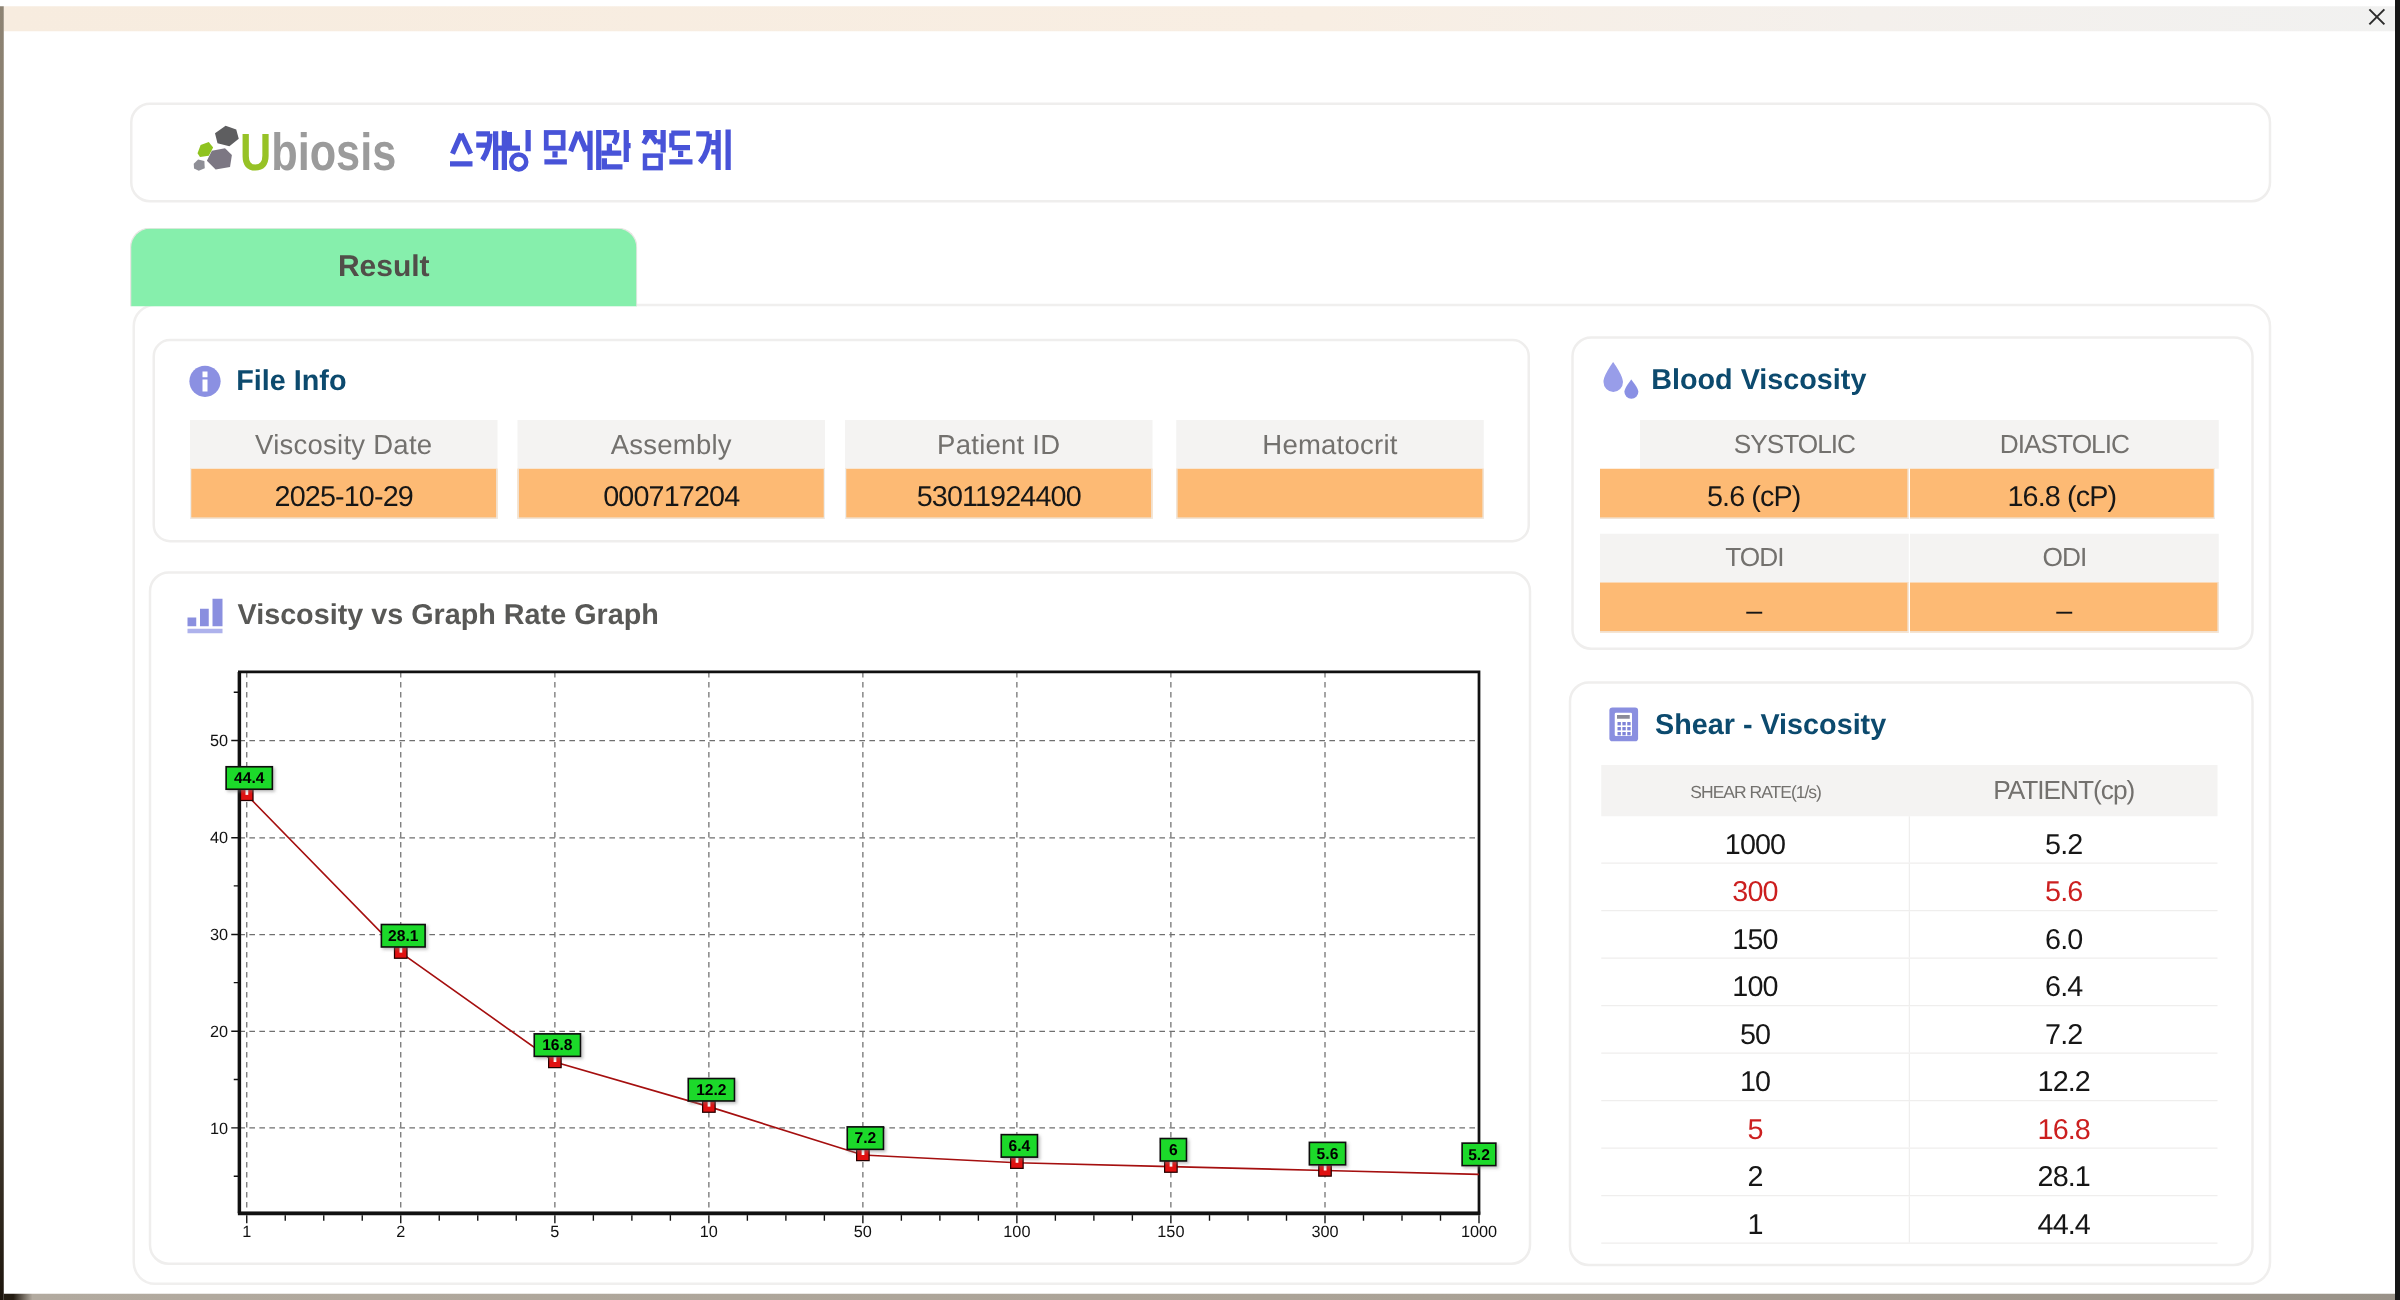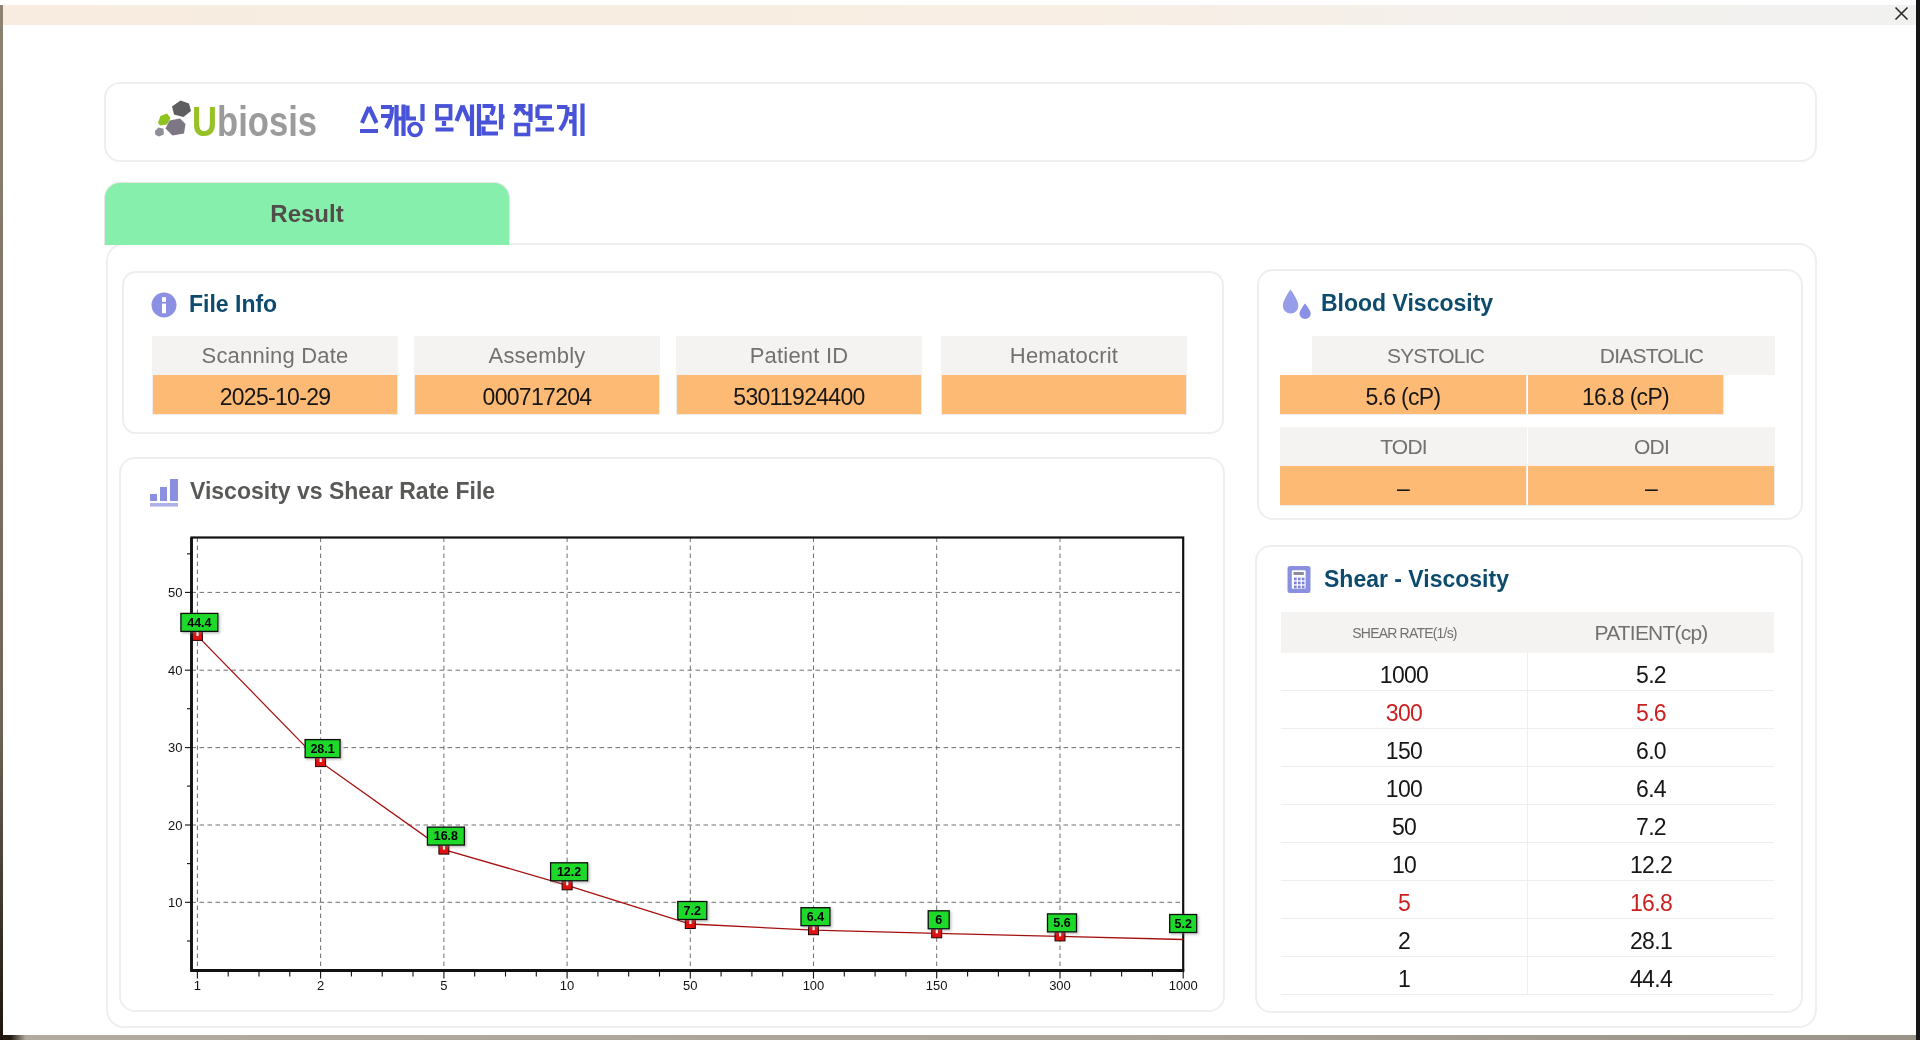--- a/index.html
+++ b/index.html
@@ -70,37 +70,37 @@
   <div class="abs" style="left:106px;top:243px;width:1711px;height:785px;background:#fff;border:2px solid #f0efee;border-radius:18px;"></div>
   <div class="abs" style="left:104px;top:182px;width:406px;height:63px;background:#86efac;border:1px solid #e8e6e3;border-bottom:none;border-radius:16px 16px 0 0;display:flex;align-items:center;justify-content:center;color:#514e49;font-weight:bold;font-size:24px;">Result</div>
 
   <div class="card" style="left:122px;top:271px;width:1102px;height:163px;border-radius:14px;"></div>
   <svg class="abs" style="left:151px;top:292px;" width="26" height="26" viewBox="0 0 26 26">
     <circle cx="13" cy="13" r="12.5" fill="#8b90e2"></circle>
     <rect x="11" y="5.2" width="4" height="4.6" fill="#fff"></rect>
     <rect x="11" y="11.6" width="4" height="9.6" fill="#fff"></rect>
   </svg>
   <div class="ttl" style="left:189px;top:291px;">File Info</div>
-  <div class="ghdr" style="left:152px;top:336px;width:246px;height:39px;">Scanning Date</div>
+  <div class="ghdr" style="left:152px;top:336px;width:246px;height:39px;">Viscosity Date</div>
   <div class="gval" style="left:152px;top:375px;width:246px;height:40px;">2025-10-29</div>
   <div class="ghdr" style="left:414px;top:336px;width:246px;height:39px;">Assembly</div>
   <div class="gval" style="left:414px;top:375px;width:246px;height:40px;">000717204</div>
   <div class="ghdr" style="left:676px;top:336px;width:246px;height:39px;">Patient ID</div>
   <div class="gval" style="left:676px;top:375px;width:246px;height:40px;">53011924400</div>
   <div class="ghdr" style="left:941px;top:336px;width:246px;height:39px;">Hematocrit</div>
   <div class="gval" style="left:941px;top:375px;width:246px;height:40px;"></div>
 
   <div class="card" style="left:119px;top:457px;width:1106px;height:555px;"></div>
   <svg class="abs" style="left:149px;top:478px;" width="30" height="30" viewBox="0 0 30 30">
     <rect x="1" y="16" width="7" height="7" fill="#8a8fdf"></rect>
     <rect x="11" y="9" width="7" height="14" fill="#8a8fdf"></rect>
     <rect x="21" y="1" width="8" height="22" fill="#8a8fdf"></rect>
     <rect x="1" y="25" width="28" height="3.6" fill="#aeb2ec"></rect>
   </svg>
-  <div class="ttl" style="left:190px;top:478px;color:#585856;">Viscosity vs Shear Rate File</div>
+  <div class="ttl" style="left:190px;top:478px;color:#585856;">Viscosity vs Graph Rate Graph</div>
   <svg class="abs" style="left:119px;top:457px;" width="1106" height="555" viewBox="0 0 1106 555">
 <filter id="ds" x="-30%" y="-30%" width="180%" height="180%">
         <feDropShadow dx="1.5" dy="1.5" stdDeviation="1.2" flood-color="#777" flood-opacity="0.45"></feDropShadow>
       </filter>
 <g stroke="#6f6f6f" stroke-width="1" stroke-dasharray="4.5 3.5">
 <line x1="78.4" y1="80.5" x2="78.4" y2="513.6"></line>
 <line x1="201.6" y1="80.5" x2="201.6" y2="513.6"></line>
 <line x1="324.9" y1="80.5" x2="324.9" y2="513.6"></line>
 <line x1="448.1" y1="80.5" x2="448.1" y2="513.6"></line>
 <line x1="571.3" y1="80.5" x2="571.3" y2="513.6"></line>
@@ -239,21 +239,21 @@
 
   <div class="card" style="left:1257px;top:269px;width:546px;height:251px;"></div>
   <svg class="abs" style="left:1281px;top:288px;" width="32" height="32" viewBox="0 0 32 32">
     <path d="M9.5 1.5 C9.5 1.5 1.8 12.0 1.8 17.5 A7.8 8 0 0 0 17.4 17.5 C17.4 12.0 9.5 1.5 9.5 1.5 Z" fill="#989de9"></path>
     <path d="M24 15.5 C24 15.5 18.5 22.3 18.5 25.4 A5.6 5.6 0 0 0 29.7 25.4 C29.7 22.3 24 15.5 24 15.5 Z" fill="#8a90e4"></path>
   </svg>
   <div class="ttl" style="left:1321px;top:290px;">Blood Viscosity</div>
   <div class="ghdr" style="left:1312px;top:336px;width:247px;height:39px;font-size:21px;letter-spacing:-0.8px;">SYSTOLIC</div>
   <div class="ghdr" style="left:1528px;top:336px;width:247px;height:39px;font-size:21px;letter-spacing:-0.8px;">DIASTOLIC</div>
   <div class="gval" style="left:1280px;top:375px;width:247px;height:40px;border-left:none;border-right:1px solid #f0efee;">5.6 (cP)</div>
-  <div class="gval" style="left:1528px;top:375px;width:196px;height:40px;border-left:none;">16.8 (cP)</div>
+  <div class="gval" style="left:1528px;top:375px;width:244px;height:40px;border-left:none;">16.8 (cP)</div>
   <div class="ghdr" style="left:1280px;top:427px;width:247px;height:39px;font-size:21px;letter-spacing:-0.8px;">TODI</div>
   <div class="ghdr" style="left:1528px;top:427px;width:247px;height:39px;font-size:21px;letter-spacing:-0.8px;">ODI</div>
   <div class="gval" style="left:1280px;top:466px;width:247px;height:40px;border-left:none;border-right:1px solid #f0efee;">–</div>
   <div class="gval" style="left:1528px;top:466px;width:247px;height:40px;border-left:none;">–</div>
 
   <div class="card" style="left:1255px;top:545px;width:548px;height:468px;"></div>
   <svg class="abs" style="left:1287px;top:565px;" width="24" height="29" viewBox="0 0 24 29">
     <rect x="0.5" y="1" width="23" height="27" rx="2.5" fill="#8a8fe0"></rect>
     <rect x="4.8" y="5.2" width="13.8" height="18.6" rx="1" fill="#ffffff"></rect>
     <rect x="6.6" y="7" width="10.2" height="3" fill="#8b8b99"></rect>

